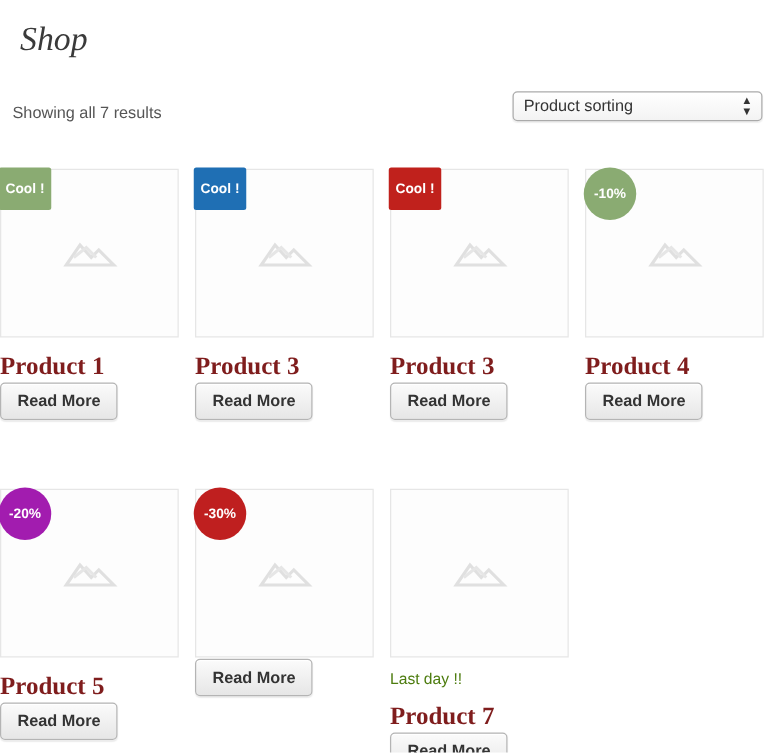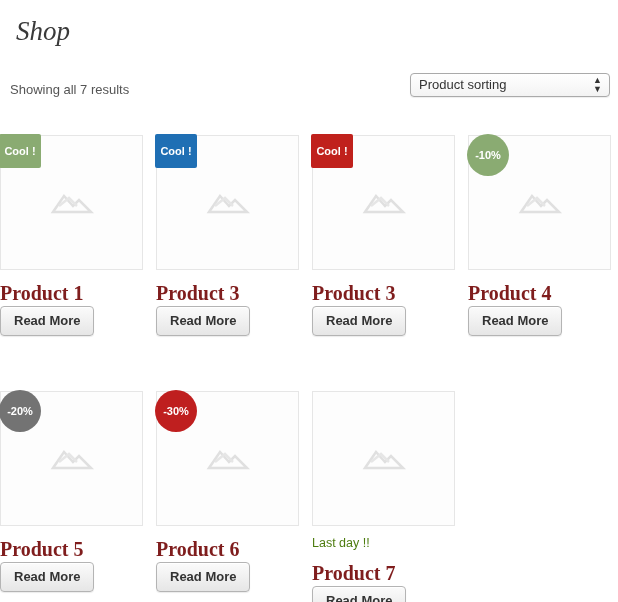--- a/index.html
+++ b/index.html
@@ -213,21 +213,21 @@
             <path d="M10 20 L20 12 L28 20" fill="none" stroke="#e6e6e6" stroke-width="2.5"></path>
           </svg>
         </div>
       </div>
       <div class="product-title">Product 4</div>
       <div class="btn">Read More</div>
     </div>
 
     <div class="product" style="left:0px; top:284px;">
       <div class="thumb">
-        <div class="badge circle" style="background:#737373;">-20%</div>
+        <div class="badge circle" style="background:#a21caf;">-20%</div>
         <div class="thumb-glyph">
           <svg width="46" height="34" viewBox="0 0 46 34" aria-hidden="true">
             <path d="M4 26 L15 10 L24 20 L30 14 L42 26 Z" fill="none" stroke="#e0e0e0" stroke-width="2.5"></path>
             <path d="M10 20 L20 12 L28 20" fill="none" stroke="#e6e6e6" stroke-width="2.5"></path>
           </svg>
         </div>
       </div>
       <div class="product-title">Product 5</div>
       <div class="btn">Read More</div>
     </div>
@@ -235,21 +235,20 @@
     <div class="product" style="left:156px; top:284px;">
       <div class="thumb">
         <div class="badge circle" style="background:#bf1f1f;">-30%</div>
         <div class="thumb-glyph">
           <svg width="46" height="34" viewBox="0 0 46 34" aria-hidden="true">
             <path d="M4 26 L15 10 L24 20 L30 14 L42 26 Z" fill="none" stroke="#e0e0e0" stroke-width="2.5"></path>
             <path d="M10 20 L20 12 L28 20" fill="none" stroke="#e6e6e6" stroke-width="2.5"></path>
           </svg>
         </div>
       </div>
-      <div class="product-title">Product 6</div>
       <div class="btn">Read More</div>
     </div>
 
     <div class="product" style="left:312px; top:284px;">
       <div class="thumb">
         <div class="thumb-glyph">
           <svg width="46" height="34" viewBox="0 0 46 34" aria-hidden="true">
             <path d="M4 26 L15 10 L24 20 L30 14 L42 26 Z" fill="none" stroke="#e0e0e0" stroke-width="2.5"></path>
             <path d="M10 20 L20 12 L28 20" fill="none" stroke="#e6e6e6" stroke-width="2.5"></path>
           </svg>

